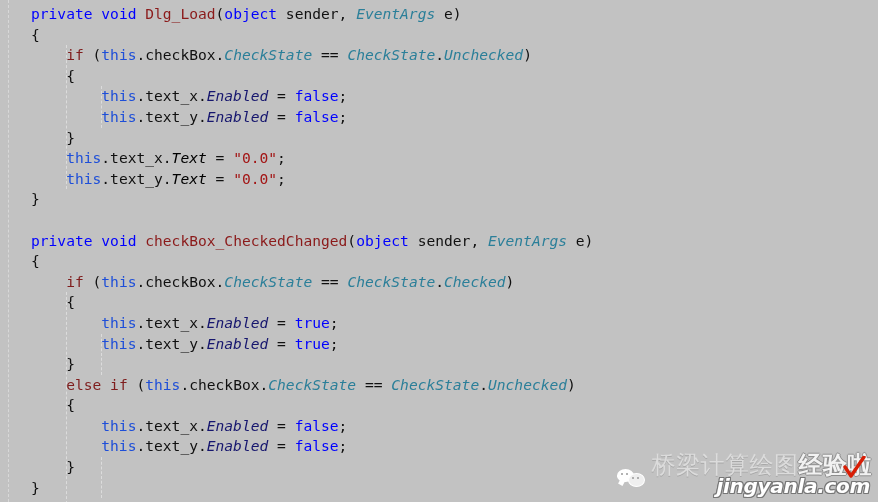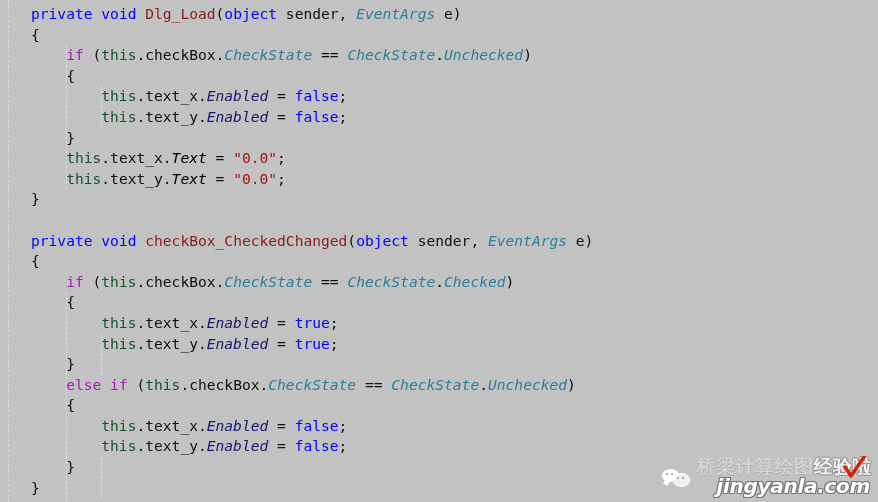--- a/index.html
+++ b/index.html
@@ -52,22 +52,22 @@
     white-space: pre;
     color: #000000;
   }
   .line {
     height: 20.6px;
     white-space: pre;
   }
 
   
   .kw     { color: #0000ff; }          
-  .ctl    { color: #a21caf; }          
-  .this   { color: #14532d; }          
+  .ctl    { color: #7f1d1d; }          
+  .this   { color: #1d4ed8; }          
   .fn     { color: #8b1a1a; }          
   .type   { color: #2b7f99; font-style: italic; }  
   .prop   { color: #16166e; font-style: italic; }  
   .propt  { color: #000000; font-style: italic; }  
   .str    { color: #a31515; }          
   .pl     { color: #101010; }          
   .brace  { color: #101010; }
 
   
   #watermark {
@@ -119,22 +119,22 @@
     width: 2px; height: 2px;
     background: #9a9a9a;
     border-radius: 50%;
   }
   .wm-text-wrap {
     display: flex;
     flex-direction: column;
     align-items: flex-end;
   }
   .wm-cn {
-    font-family: Liberation Sans, sans-serif;
-    font-size: 19px;
+    font-family: Liberation Mono, monospace;
+    font-size: 24px;
     line-height: 21px;
     color: #dcdcdc;
     letter-spacing: 0.5px;
     white-space: nowrap;
     text-shadow: 0 1px 0 #a8a8a8;
   }
   .wm-cn .strong {
     color: #f2f2f2;
     font-weight: bold;
     text-shadow:

